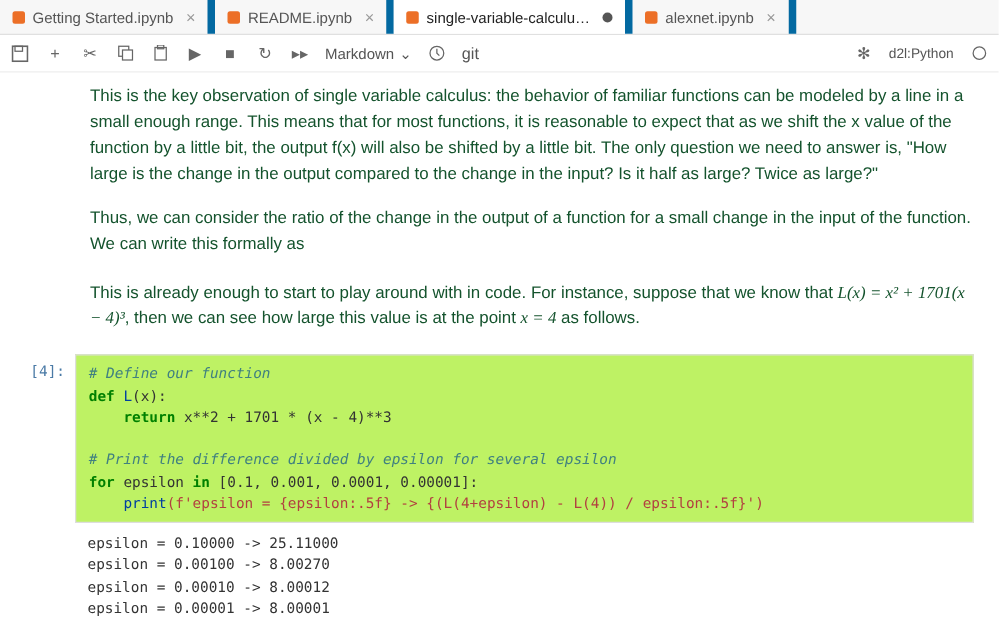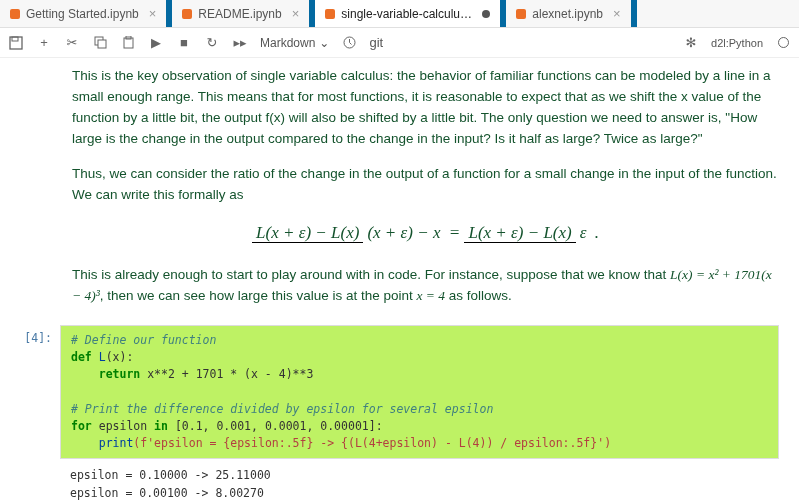--- a/index.html
+++ b/index.html
@@ -104,26 +104,20 @@
         <circle cx="6.5" cy="6.5" r="5" fill="none" stroke="#666"></circle>
       </svg>
     </span>
 </div>
 
 <div class="content">
 
   <div class="md-cell">
     <p>This is the key observation of single variable calculus: the behavior of familiar functions can be modeled by a line in a small enough range. This means that for most functions, it is reasonable to expect that as we shift the x value of the function by a little bit, the output f(x) will also be shifted by a little bit. The only question we need to answer is, "How large is the change in the output compared to the change in the input? Is it half as large? Twice as large?"</p>
     <p>Thus, we can consider the ratio of the change in the output of a function for a small change in the input of the function. We can write this formally as</p>
-    <div class="formula">
-      <span class="frac"><span class="num">L(x + ε) − L(x)</span><span class="den">(x + ε) − x</span></span>
-      <span> = </span>
-      <span class="frac"><span class="num">L(x + ε) − L(x)</span><span class="den">ε</span></span>
-      <span>.</span>
-    </div>
     <p style="margin-top:18px">
       <span>This is already enough to start to play around with in code. For instance, suppose that we know that </span><span class="mi">L(x) = x² + 1701(x − 4)³</span><span>, then we can see how large this value is at the point </span><span class="mi">x = 4</span><span> as follows.</span>
     </p>
   </div>
 
   <div class="code-cell">
     <div class="prompt">[4]:</div>
     <div class="code-input"><span class="c-com"># Define our function</span>
 <span class="c-kw">def</span> <span class="c-fn">L</span><span>(x):</span>
     <span class="c-kw">return</span><span> x**2 + 1701 * (x - 4)**3</span>

